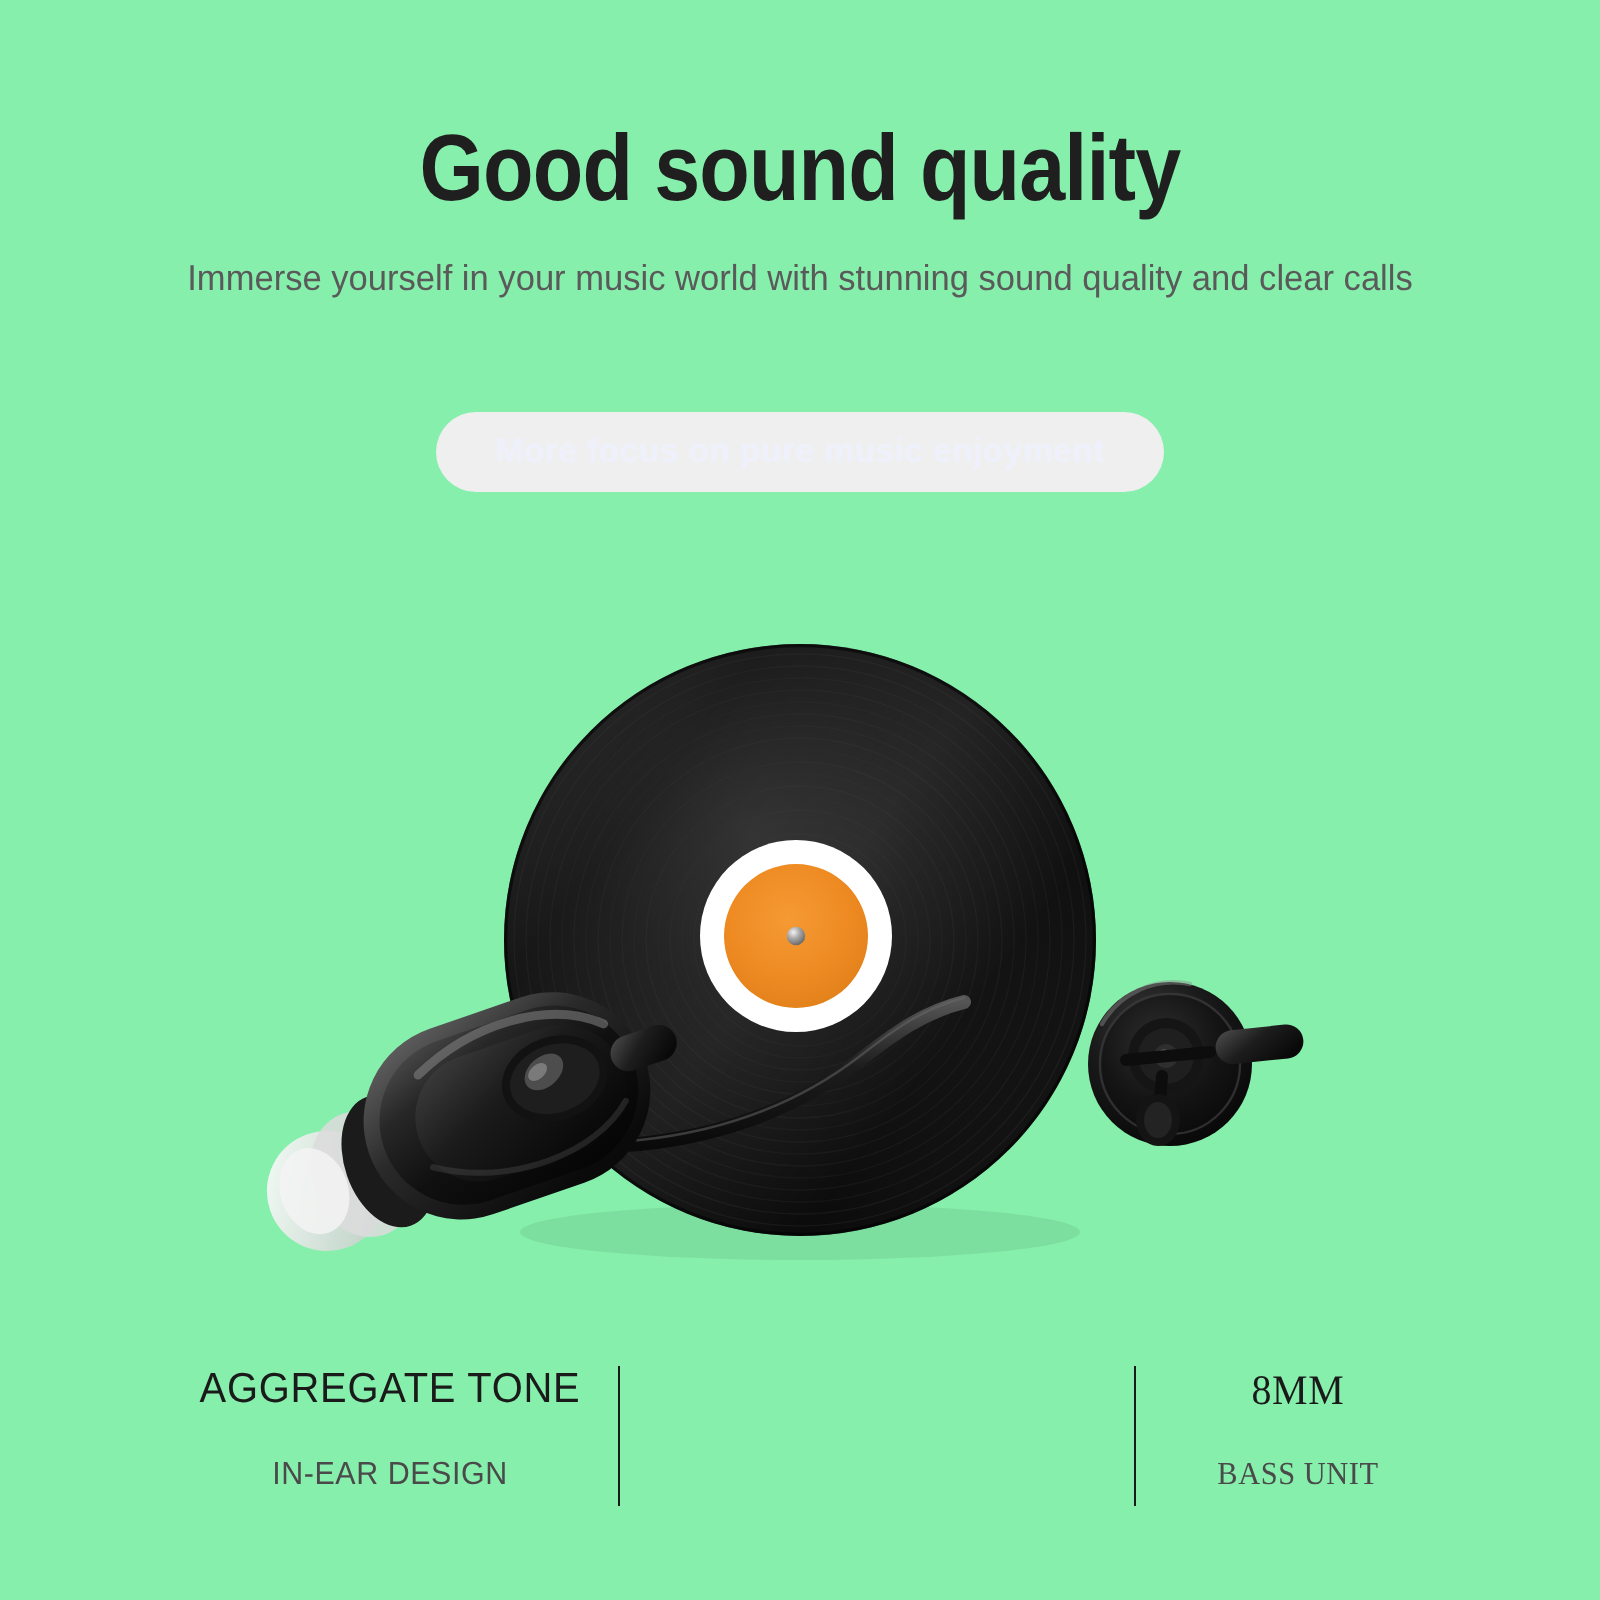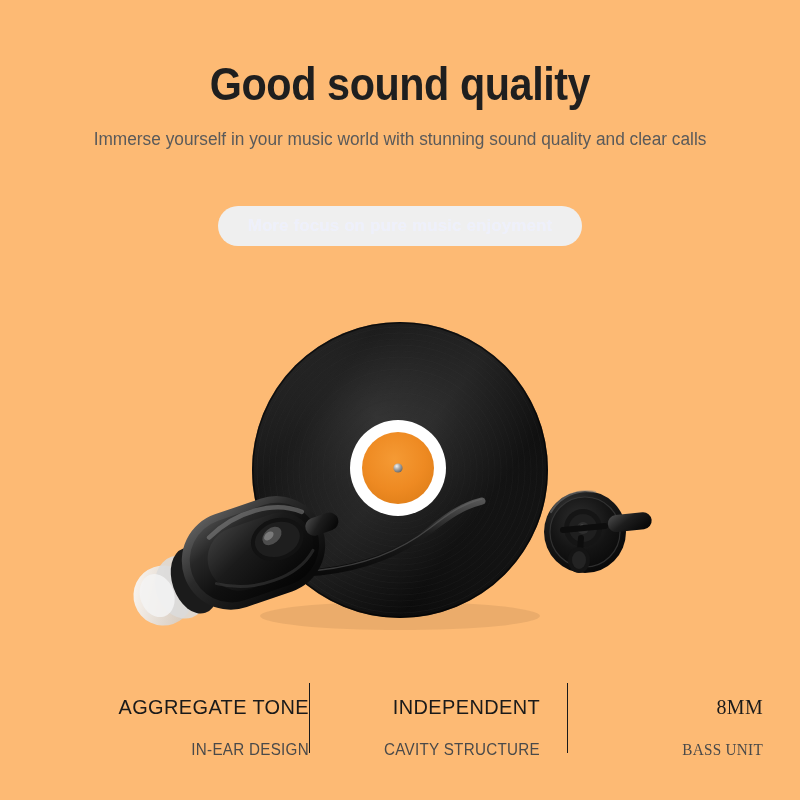--- a/index.html
+++ b/index.html
@@ -10,21 +10,21 @@
     width: 800px;
     height: 800px;
     background: #f5f5f5;
     font-family: "Liberation Sans", sans-serif;
     overflow: hidden;
   }
   .page {
     position: relative;
     width: 800px;
     height: 800px;
-    background: #fdba74;
+    background: #86efac;
   }
 
   
   .header {
     position: absolute;
     top: 0;
     left: 0;
     width: 800px;
     text-align: center;
   }
@@ -102,22 +102,22 @@
   
   .features {
     position: absolute;
     top: 676px;
     left: 0;
     width: 800px;
     height: 90px;
   }
   .feature {
     position: absolute;
-    top: 16px;
-    text-align: right;
+    top: 4px;
+    text-align: center;
     width: 240px;
   }
   .feature-main {
     font-size: 21px;
     font-weight: 400;
     letter-spacing: 0.4px;
     color: #1a1a1a;
     line-height: 30px;
     transform: scaleX(0.95);
   }
@@ -330,24 +330,20 @@
   </div>
 
   <div class="features">
     <div class="feature feat-0">
       <div class="feature-main">AGGREGATE TONE</div>
       <div class="feature-sub">IN-EAR DESIGN</div>
     </div>
 
     <div class="divider div-0"></div>
 
-    <div class="feature feat-1">
-      <div class="feature-main">INDEPENDENT</div>
-      <div class="feature-sub">CAVITY STRUCTURE</div>
-    </div>
 
     <div class="divider div-1"></div>
 
     <div class="feature feat-2">
       <div class="feature-main">8MM</div>
       <div class="feature-sub">BASS UNIT</div>
     </div>
   </div>
 
 </div>

